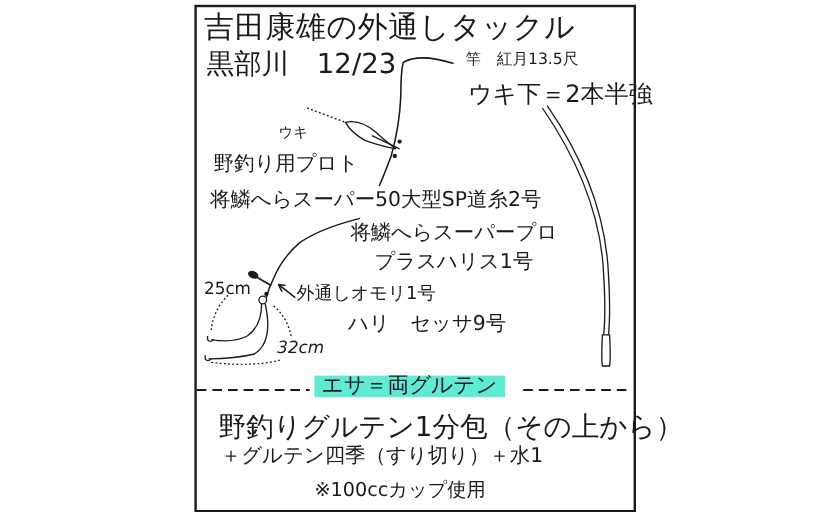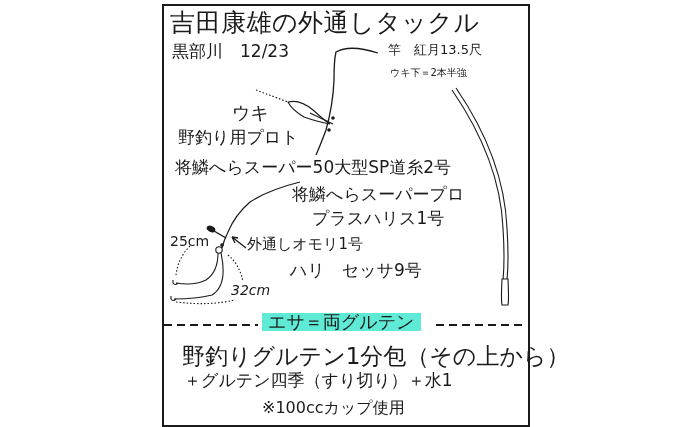--- a/index.html
+++ b/index.html
@@ -2,24 +2,24 @@
 <html><head>
   <meta charset="utf-8">
   <style>
     html, body { margin: 0; padding: 0; background: #ffffff; }
     body { width: 690px; height: 427px; position: relative; overflow: hidden;
            font-family: "DejaVu Sans", "Liberation Sans", sans-serif; color: #1a1a1a; }
     .frame { position: absolute; left: 162px; top: 4px; width: 364px; height: 419px;
              border: 2px solid #1a1a1a; box-sizing: content-box; background: #fff; }
     .t { position: absolute; white-space: nowrap; line-height: 1; color: #1a1a1a; }
     .title { left: 170px; top: 10px; font-size: 25px; letter-spacing: 0.5px; }
-    .loc { left: 172px; top: 43px; font-size: 17px; }
+    .loc { left: 172px; top: 43px; font-size: 23px; }
     .rod { left: 388px; top: 43px; font-size: 13px; }
-    .ukishita { left: 390px; top: 68px; font-size: 10px; }
-    .uki { left: 232px; top: 104px; font-size: 18px; }
+    .ukishita { left: 390px; top: 68px; font-size: 20px; }
+    .uki { left: 232px; top: 104px; font-size: 12px; }
     .plot { left: 178px; top: 129px; font-size: 17px; }
     .michiito { left: 175px; top: 159px; font-size: 17px; }
     .harisu1 { left: 292px; top: 186px; font-size: 17px; }
     .harisu2 { left: 312px; top: 210px; font-size: 17px; }
     .omori { left: 247px; top: 237px; font-size: 15px; }
     .hari { left: 290px; top: 262px; font-size: 17px; }
     .len25 { left: 170px; top: 234px; font-size: 14px; }
     .len32 { left: 231px; top: 283px; font-size: 14px; font-style: italic; }
     .esa { left: 262px; top: 313px; font-size: 18px; background: #5eead4; padding: 0 6px; }
     .recipe1 { left: 182px; top: 345px; font-size: 23px; }

